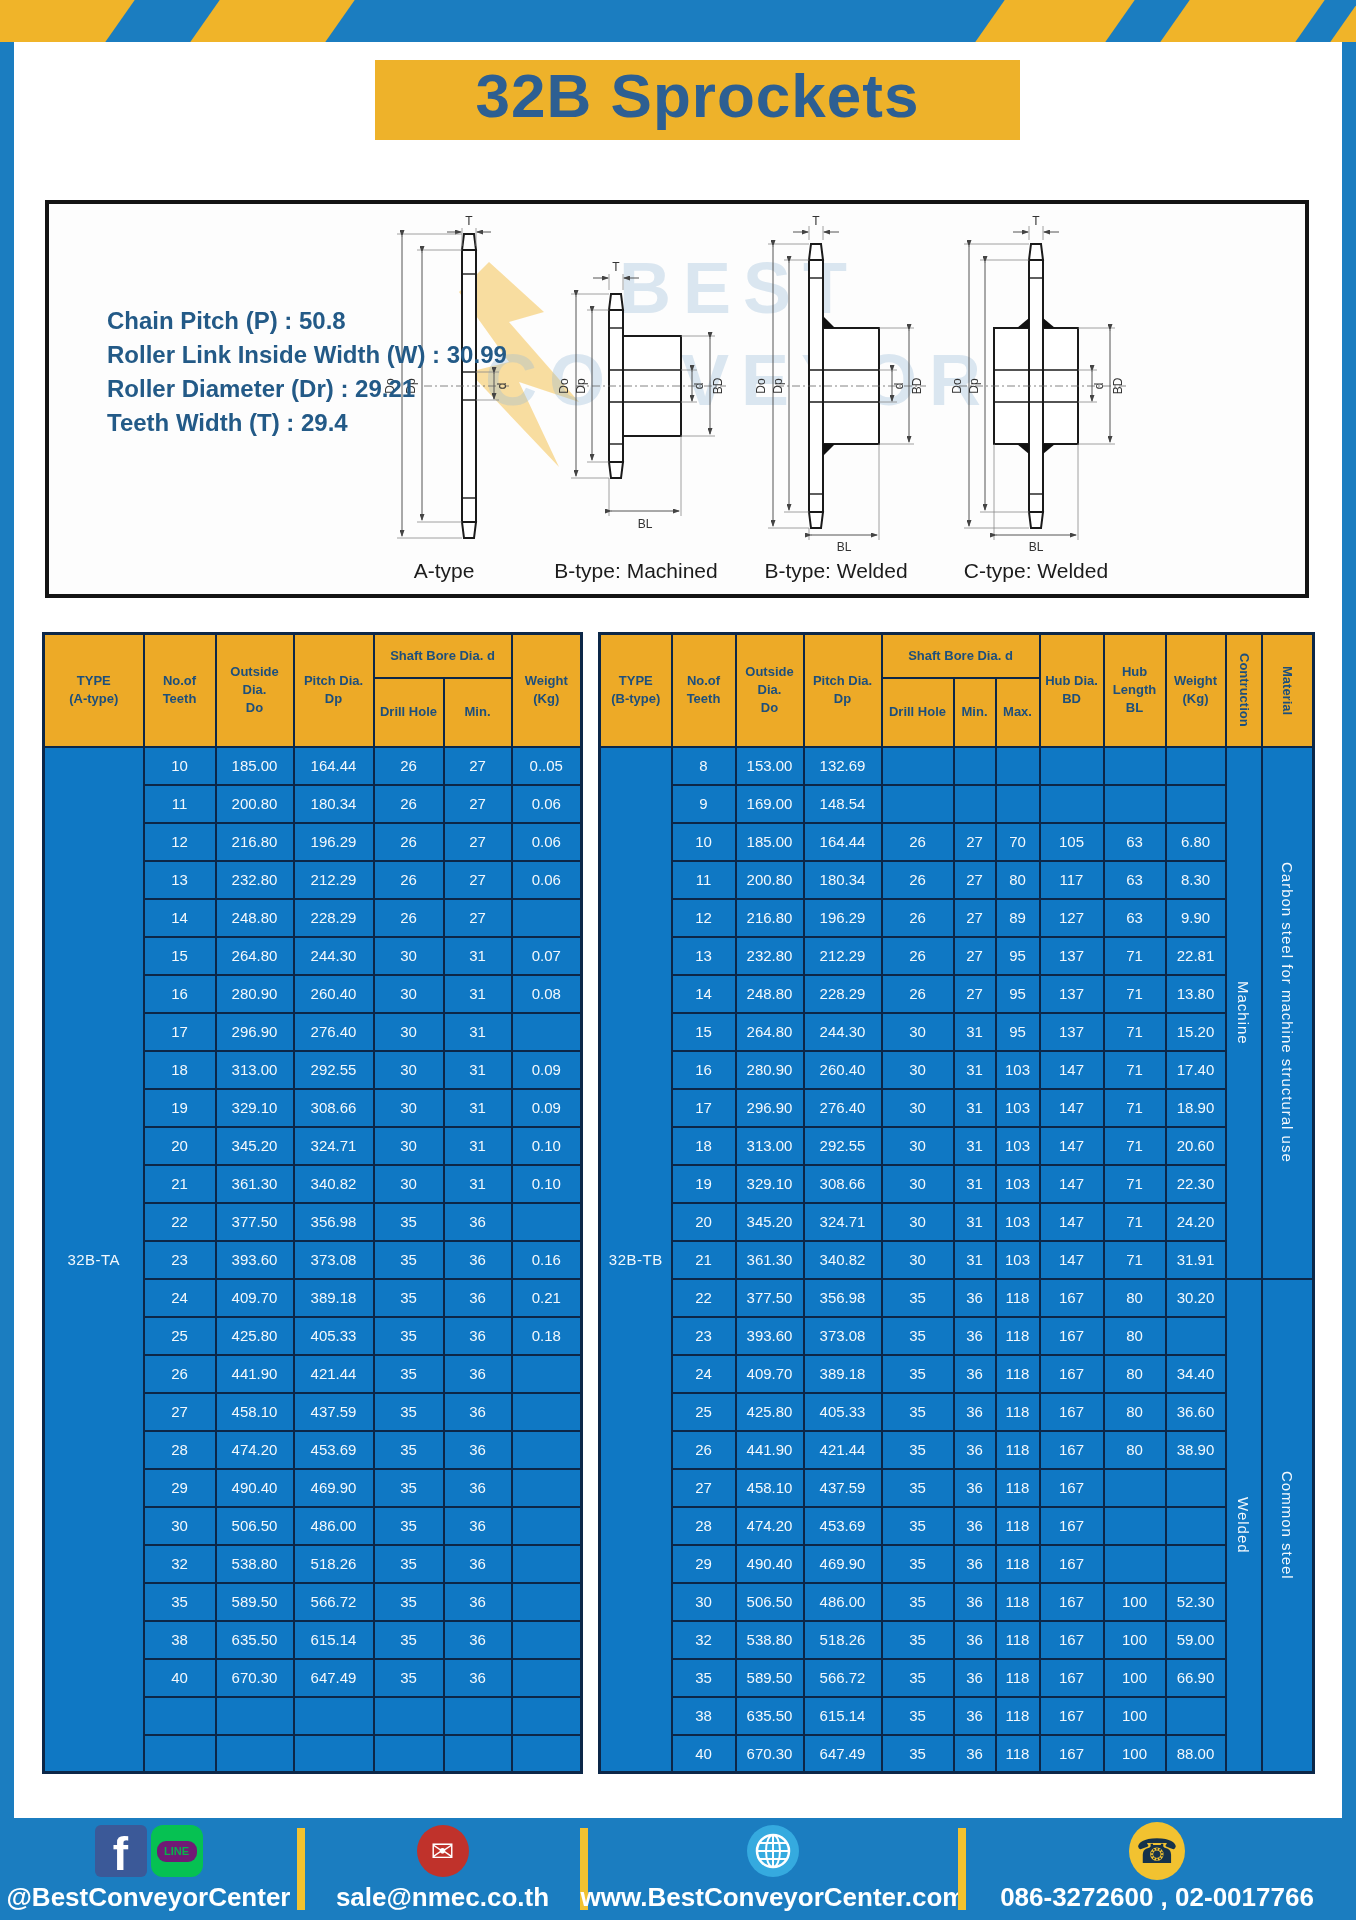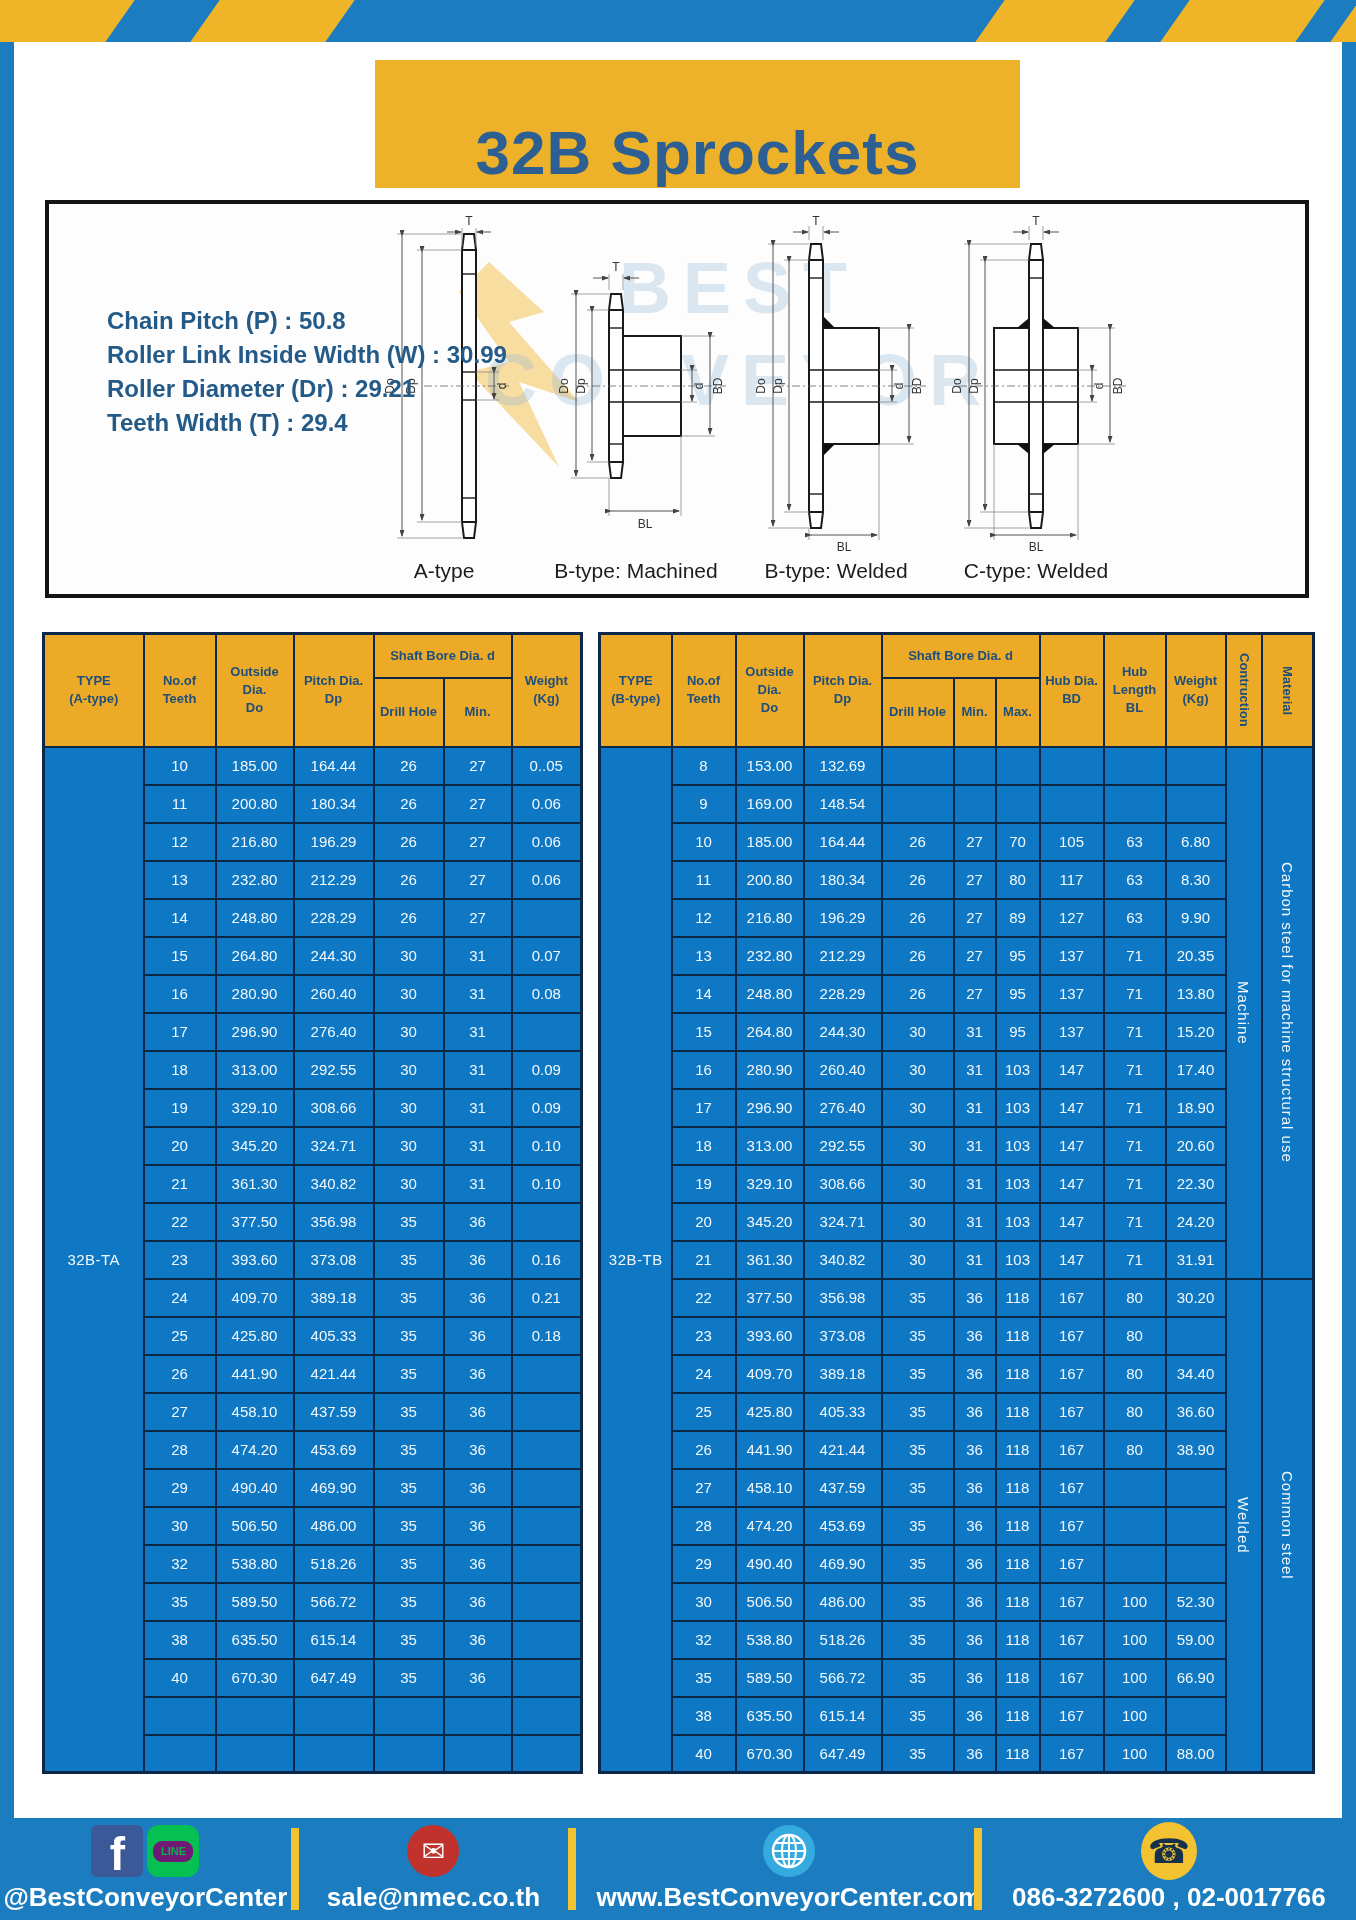--- a/index.html
+++ b/index.html
@@ -7,22 +7,22 @@
   .page{position:relative;width:1356px;height:1920px;background:#ffffff;overflow:hidden;}
 
   
   .top-bar{position:absolute;top:0;left:0;width:1356px;height:42px;background:#1b7dc0;overflow:hidden;z-index:5;}
   .stripe{position:absolute;top:0;height:42px;background:#f0b429;transform:skewX(-35deg);}
   .side-frame{position:absolute;top:42px;width:14px;height:1776px;background:#1b7dc0;z-index:5;}
   .side-frame.left{left:0;}
   .side-frame.right{right:0;}
 
   
-  .banner{position:absolute;left:375px;top:60px;width:645px;height:128px;background:#eeb22a;
-          display:flex;align-items:flex-end;justify-content:center;z-index:4;}
+  .banner{position:absolute;left:375px;top:60px;width:645px;height:80px;background:#eeb22a;
+          display:flex;align-items:flex-start;justify-content:center;z-index:4;}
   .banner h1{margin:0;font-size:62px;font-weight:bold;color:#2d5f92;letter-spacing:1px;}
 
   
   .diagram-panel{position:absolute;left:45px;top:200px;width:1264px;height:398px;background:#fdfdfd;
                  border:4px solid #141414;box-sizing:border-box;z-index:3;}
   .specs{position:absolute;left:58px;top:100px;z-index:2;}
   .specs div{font-size:24px;font-weight:bold;color:#235a87;line-height:34px;white-space:nowrap;}
   .watermark{position:absolute;left:380px;top:38px;width:620px;text-align:center;z-index:0;
              font-weight:bold;font-size:72px;line-height:92px;letter-spacing:12px;
              color:rgba(150,185,215,0.33);}
@@ -54,21 +54,21 @@
   th.vhead{font-size:13px;line-height:14px;}
   td.vcell{font-size:13px;letter-spacing:1px;}
 
   
   .footer{position:absolute;left:0;bottom:0;width:1356px;height:102px;background:#1b7dc0;z-index:6;
           display:flex;align-items:stretch;}
   .f-sec{display:flex;flex-direction:column;align-items:center;justify-content:flex-start;padding-top:4px;}
   .f-sec .icons{display:flex;align-items:center;justify-content:center;height:58px;}
   .f-sec .lbl{font-size:26px;font-weight:bold;color:#ffffff;margin-top:2px;white-space:nowrap;}
   .f-div{width:8px;height:82px;background:#f2c230;align-self:center;}
-  .s1{width:297px;} .s2{width:275px;} .s3{width:370px;padding-left:28px;} .s4{width:382px;}
+  .s1{width:297px;} .s2{width:275px;} .s3{width:370px;} .s4{width:382px;}
   .ic-fb{width:52px;height:52px;background:#3b5998;border-radius:6px;color:#fff;font-weight:bold;
          font-size:46px;line-height:58px;text-align:center;overflow:hidden;}
   .ic-line{width:52px;height:52px;background:#06c152;border-radius:12px;margin-left:4px;
            display:flex;align-items:center;justify-content:center;}
   .ic-line .bubble{width:40px;height:21px;background:#701a75;border-radius:9px;display:flex;align-items:center;
            justify-content:center;font-size:11px;font-weight:bold;color:#06b24b;}
   .ic-mail{width:52px;height:52px;background:#c0322b;border-radius:50%;display:flex;align-items:center;
            justify-content:center;color:#fff;font-size:28px;}
   .ic-globe{width:52px;height:52px;border-radius:50%;background:#35aadf;display:flex;align-items:center;justify-content:center;}
   .ic-phone{width:56px;height:58px;background:#f2c230;border-radius:50%;display:flex;align-items:center;
@@ -645,21 +645,21 @@
         </tr>
         <tr>
           <td>13</td>
           <td>232.80</td>
           <td>212.29</td>
           <td>26</td>
           <td>27</td>
           <td>95</td>
           <td>137</td>
           <td>71</td>
-          <td>20.35</td>
+          <td>22.81</td>
         </tr>
         <tr>
           <td>14</td>
           <td>248.80</td>
           <td>228.29</td>
           <td>26</td>
           <td>27</td>
           <td>95</td>
           <td>137</td>
           <td>71</td>

